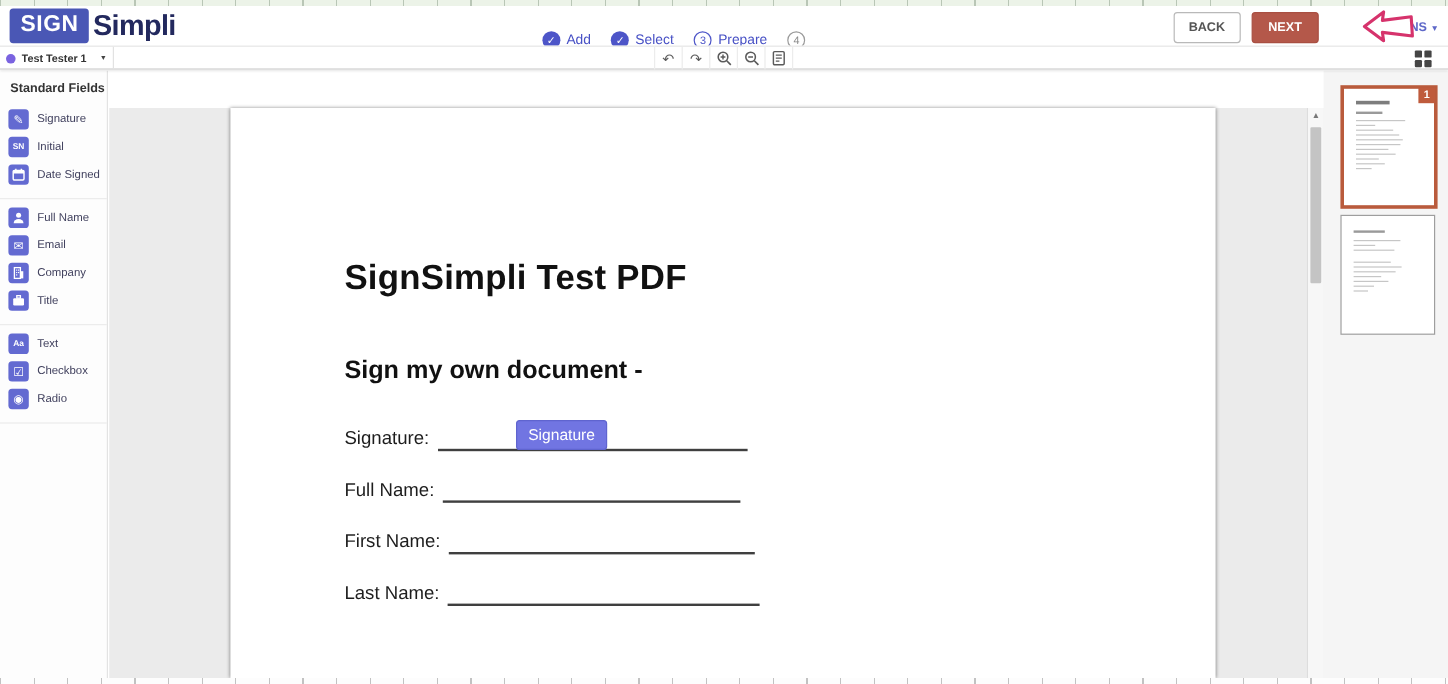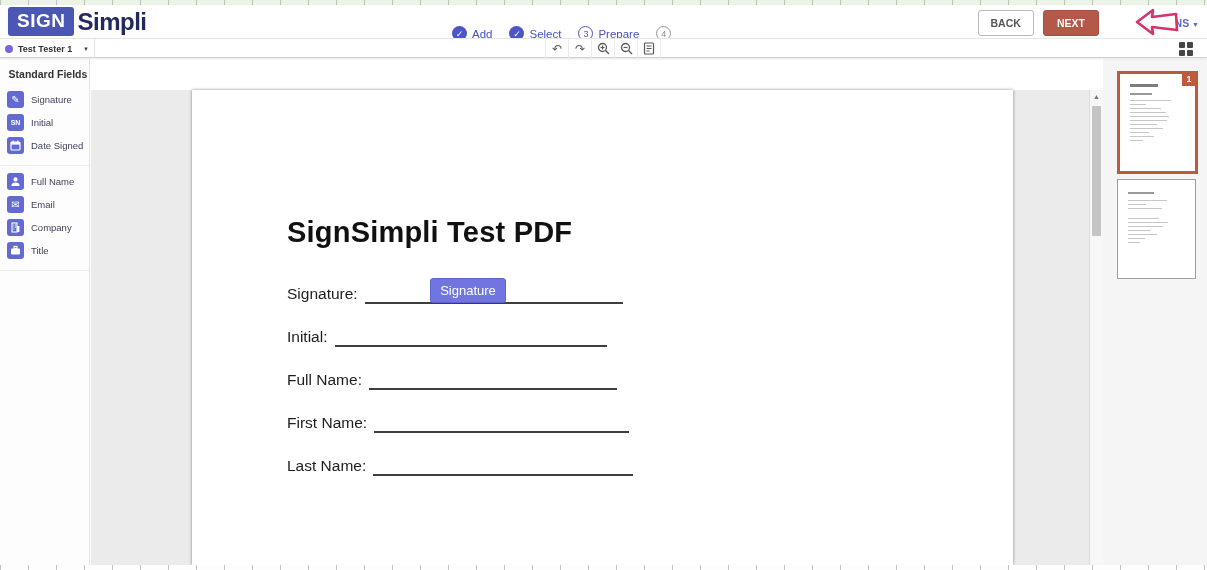--- a/index.html
+++ b/index.html
@@ -257,34 +257,51 @@
         <span class="sb-ic">
           <svg width="11" height="11" viewBox="0 0 11 11">
               <rect x="1" y="3.5" width="9" height="6" rx="1" fill="#fff"></rect>
               <rect x="4" y="1.4" width="3" height="2" fill="none" stroke="#fff" stroke-width="1.1"></rect>
             </svg>
         </span>
         <span class="sb-label">Title</span>
       </div>
     </div>
 
+    <div class="sb-group">
+      <div class="sb-item">
+        <span class="sb-ic">
+            <span class="tt">Aa</span>
+          </span>
+        <span class="sb-label">Text</span>
+      </div>
+      <div class="sb-item">
+        <span class="sb-ic">
+            <span>☑</span>
+          </span>
+        <span class="sb-label">Checkbox</span>
+      </div>
+      <div class="sb-item">
+        <span class="sb-ic">
+            <span>◉</span>
+          </span>
+        <span class="sb-label">Radio</span>
+      </div>
+    </div>
   </aside>
 
   <div class="viewer">
     <div class="page">
       <div class="pg-title">SignSimpli Test PDF</div>
+      <div class="pg-sub">Sign my own document -</div>
 
       <div class="doc-row first">
         <span class="doc-label">Signature:</span>
         <span class="doc-line w0"></span>
         <div class="placed-chip">Signature</div>
-      </div>
-      <div class="doc-row">
-        <span class="doc-label">Initial:</span>
-        <span class="doc-line w1"></span>
       </div>
       <div class="doc-row">
         <span class="doc-label">Full Name:</span>
         <span class="doc-line w3"></span>
       </div>
       <div class="doc-row">
         <span class="doc-label">First Name:</span>
         <span class="doc-line w4"></span>
       </div>
       <div class="doc-row">

